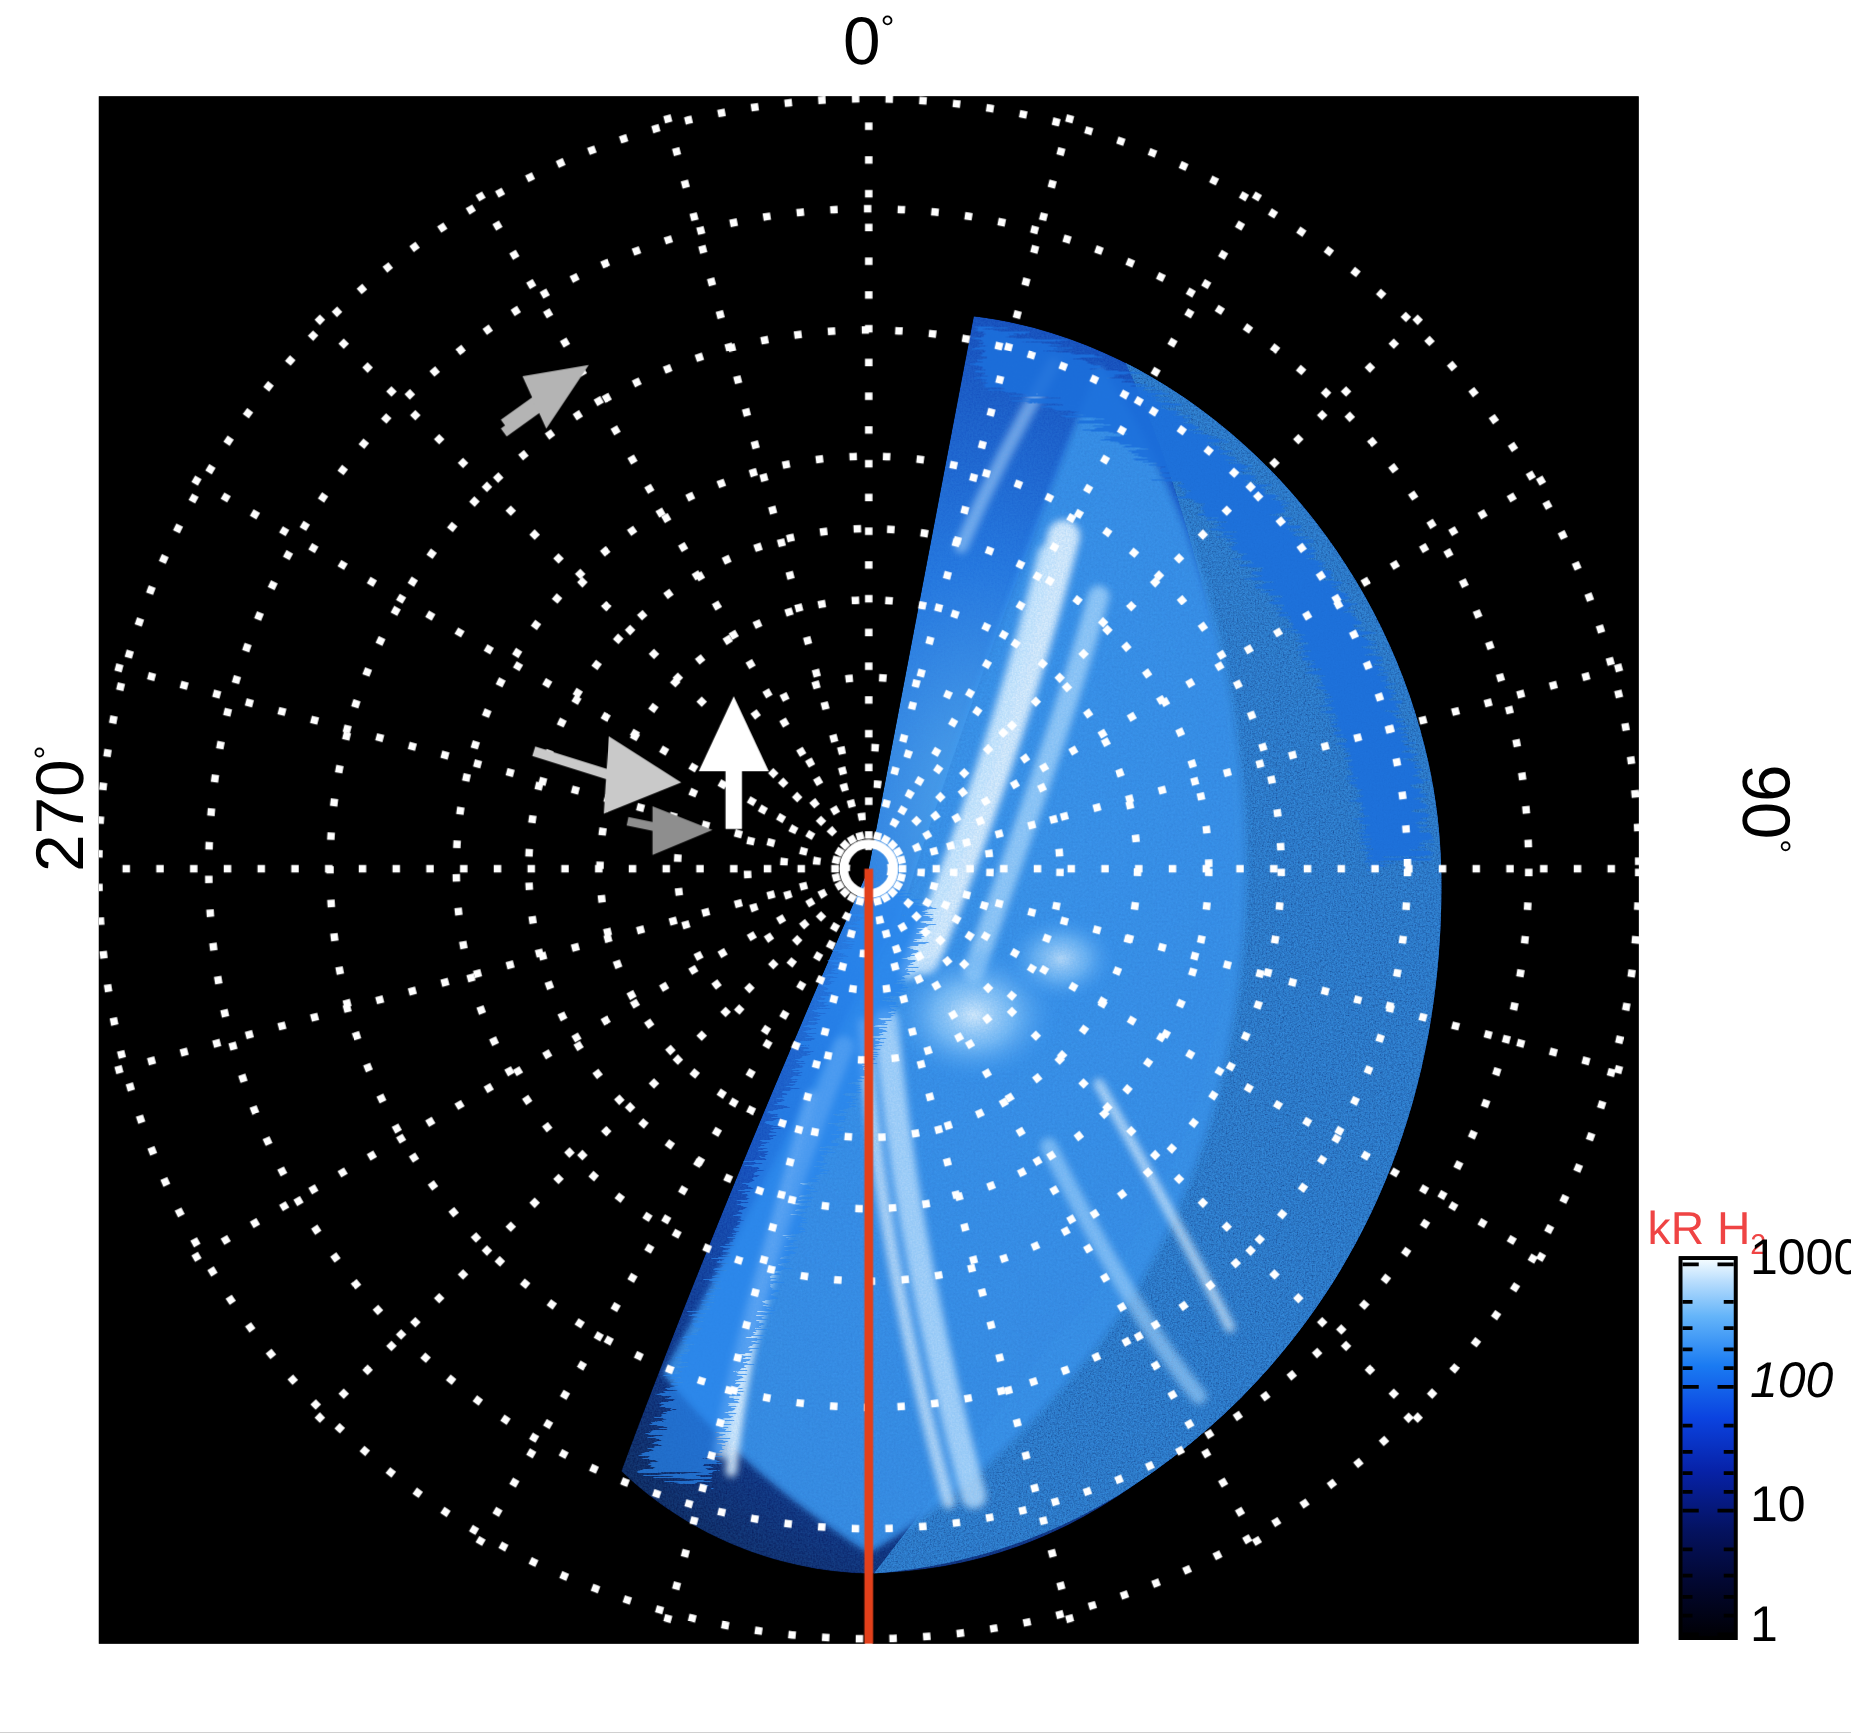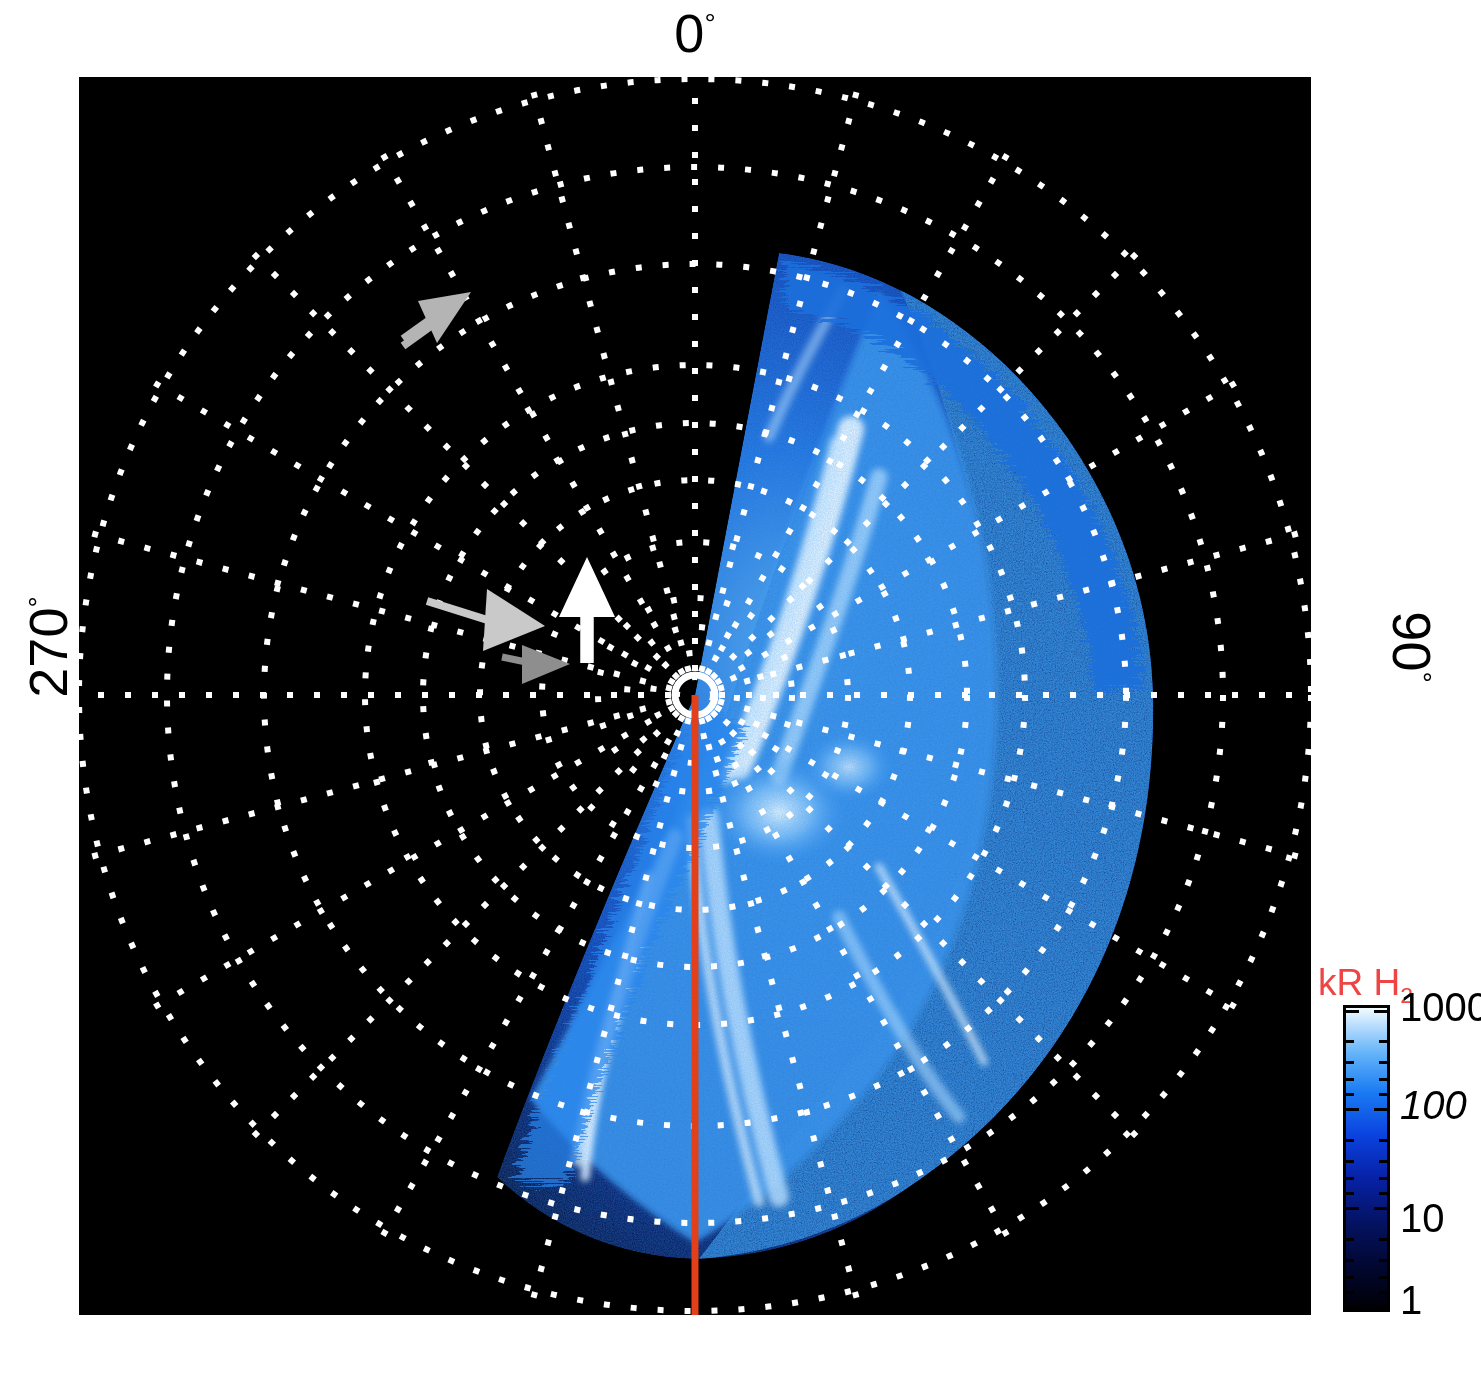--- a/index.html
+++ b/index.html
@@ -340,17 +340,17 @@
       <div class="cbar-tick minor" style="top:251px;"></div>
       <div class="cbar-tick rminor" style="top:251px;"></div>
       <div class="cbar-tick minor" style="top:268px;"></div>
       <div class="cbar-tick rminor" style="top:268px;"></div>
       <div class="cbar-tick minor" style="top:283px;"></div>
       <div class="cbar-tick rminor" style="top:283px;"></div>
     </div>
 
     <div class="cbar-lab" style="top:57px;">1000</div>
     <div class="cbar-lab" style="top:155px;font-style:italic;">100</div>
-    <div class="cbar-lab" style="top:268px;">10</div>
+    <div class="cbar-lab" style="top:254px;">10</div>
     <div class="cbar-lab" style="top:350px;">1</div>
   </div>
 
 </div>
 
 </body></html>

